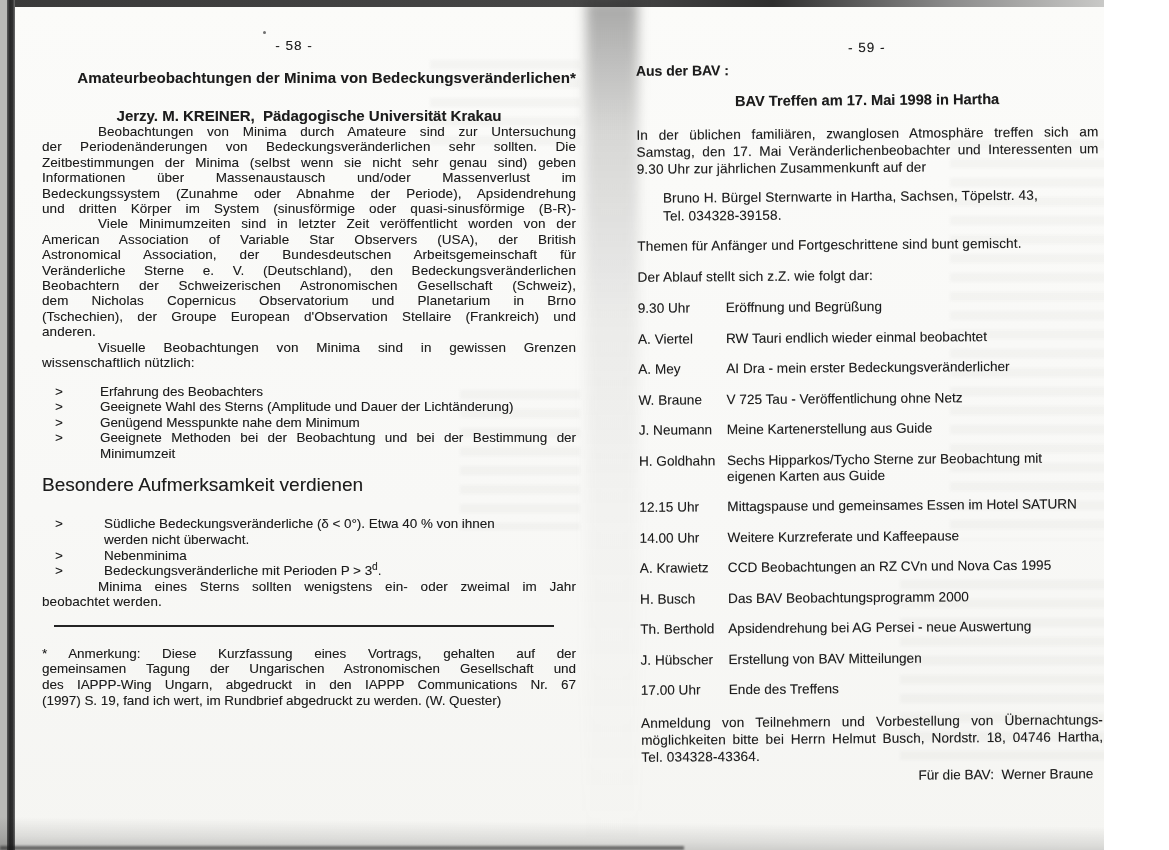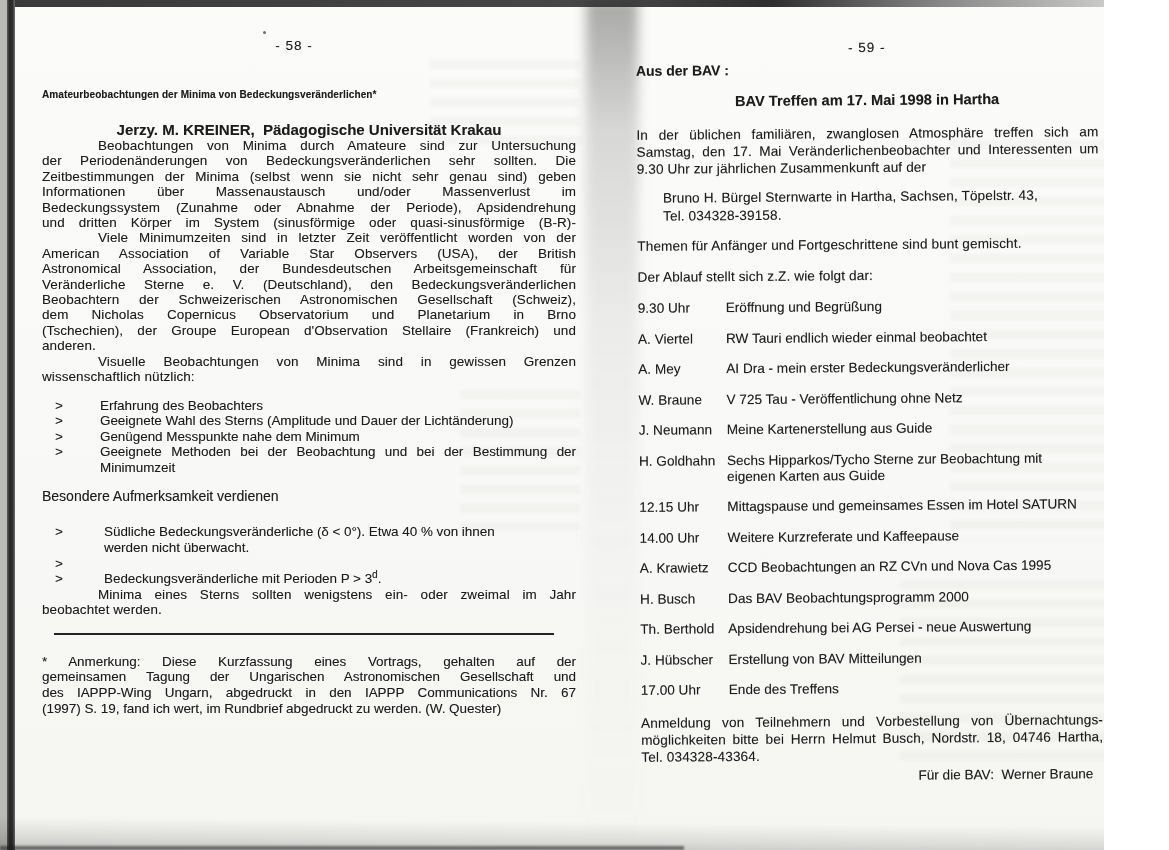--- a/index.html
+++ b/index.html
@@ -24,37 +24,37 @@
   .speck{position:absolute;background:#6f6f6f;border-radius:50%;}
   .ghost{position:absolute;opacity:0.55;filter:blur(1.5px);pointer-events:none;
     background:repeating-linear-gradient(to bottom,rgba(130,130,128,0.10) 0 9px,rgba(0,0,0,0) 9px 19px);}
   
   .page{position:absolute;top:0;height:100%;}
   .page-left{left:42px;width:534px;}
   .page-right{left:638px;width:462px;transform:rotate(-0.45deg);transform-origin:50% 40%;}
   .pageno{text-align:center;font-size:13.5px;letter-spacing:1px;}
   .page-left .pageno{margin-top:38px;padding-right:30px;}
   .page-right .pageno{margin-top:40px;}
-  .doc-title{font-weight:bold;font-size:10px;text-align:left;margin-top:36px;letter-spacing:0.1px;}
+  .doc-title{font-weight:bold;font-size:15px;text-align:right;margin-top:16px;letter-spacing:0.1px;}
   .author{font-weight:bold;font-size:15px;text-align:center;margin-top:21px;white-space:pre;}
   .para{font-size:13.4px;line-height:15.4px;letter-spacing:0.12px;}
   .page-left .para{}
   .para.tight{margin-top:0;}
   .jline{text-align:justify;text-align-last:justify;}
   .pline{text-align:left;}
   .ind{padding-left:56px;}
   
   .blist{margin-top:13px;font-size:13.4px;line-height:15.6px;}
   .blist2{margin-top:20px;}
   .li-row{display:grid;grid-template-columns:58px 1fr;}
   .blist2 .li-row{grid-template-columns:62px 1fr;}
   .li-row .bullet{padding-left:13px;}
   .li-row .li-text{text-align:justify;}
   sup.dsup{font-size:10px;vertical-align:super;line-height:0;}
-  .attention{margin-top:13px;font-size:14px;}
+  .attention{margin-top:13px;font-size:19px;}
   .closing{margin-top:13px;}
   .fn-rule{margin-top:15px;margin-left:12px;width:500px;border:none;border-top:2.2px solid #242424;}
   .footnote{margin-top:19px;font-size:13.4px;line-height:15.8px;}
   
   .bav-header{font-weight:bold;font-size:14px;margin-top:6px;}
   .bav-title{font-weight:bold;font-size:14.6px;text-align:center;margin-top:15px;}
   .rpara{font-size:13.6px;line-height:17px;letter-spacing:0.12px;}
   .intro{margin-top:17px;}
   .address{margin-top:12px;padding-left:26px;line-height:17.5px;}
   .themes{margin-top:13px;}
@@ -135,20 +135,21 @@
     <div class="blist blist2">
       <div class="li-row">
         <span class="bullet">&gt;</span>
         <div>
           <div class="pline">Südliche Bedeckungsveränderliche (δ &lt; 0°). Etwa 40 % von ihnen</div>
           <div class="pline">werden nicht überwacht.</div>
         </div>
       </div>
       <div class="li-row">
         <span class="bullet">&gt;</span>
+        <div class="pline">Nebenminima</div>
       </div>
       <div class="li-row">
         <span class="bullet">&gt;</span>
         <div class="pline"><span>Bedeckungsveränderliche mit Perioden P &gt; 3</span><sup class="dsup">d</sup><span>.</span></div>
       </div>
     </div>
 
     <div class="para closing tight" style="">
       <div class="jline ind">Minima eines Sterns sollten wenigstens ein- oder zweimal im Jahr</div>
       <div class="pline">beobachtet werden.</div>

